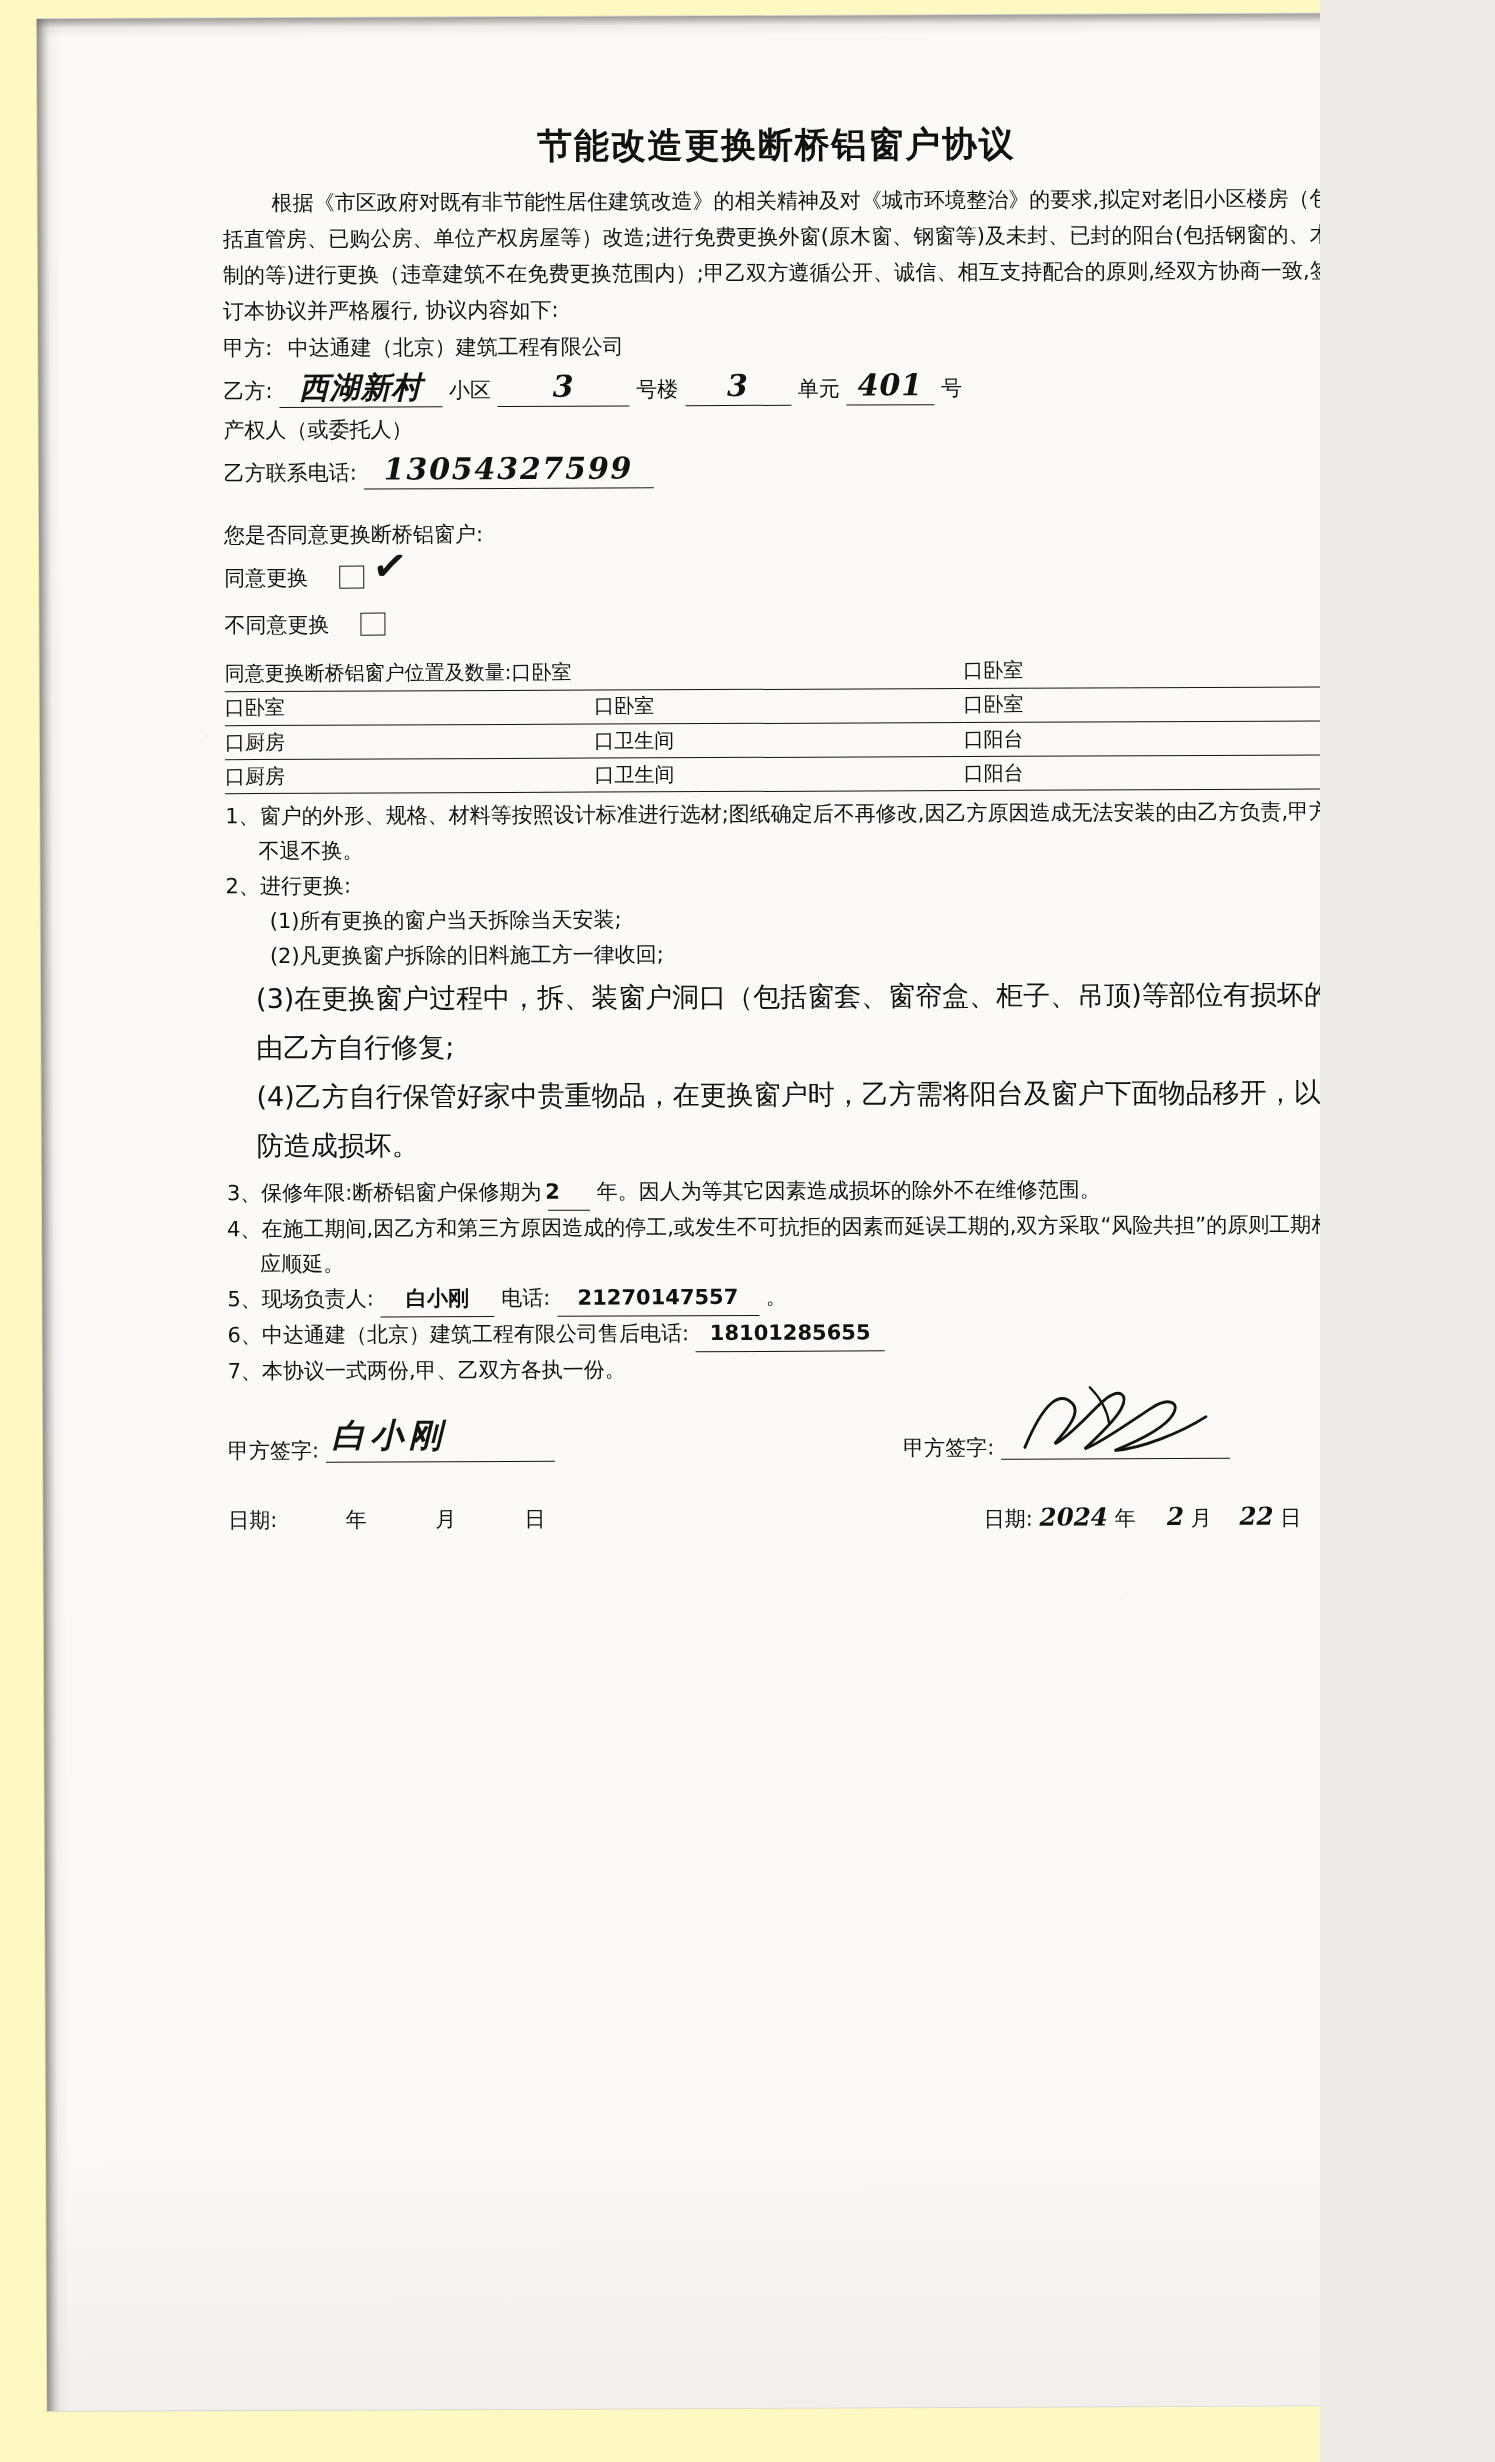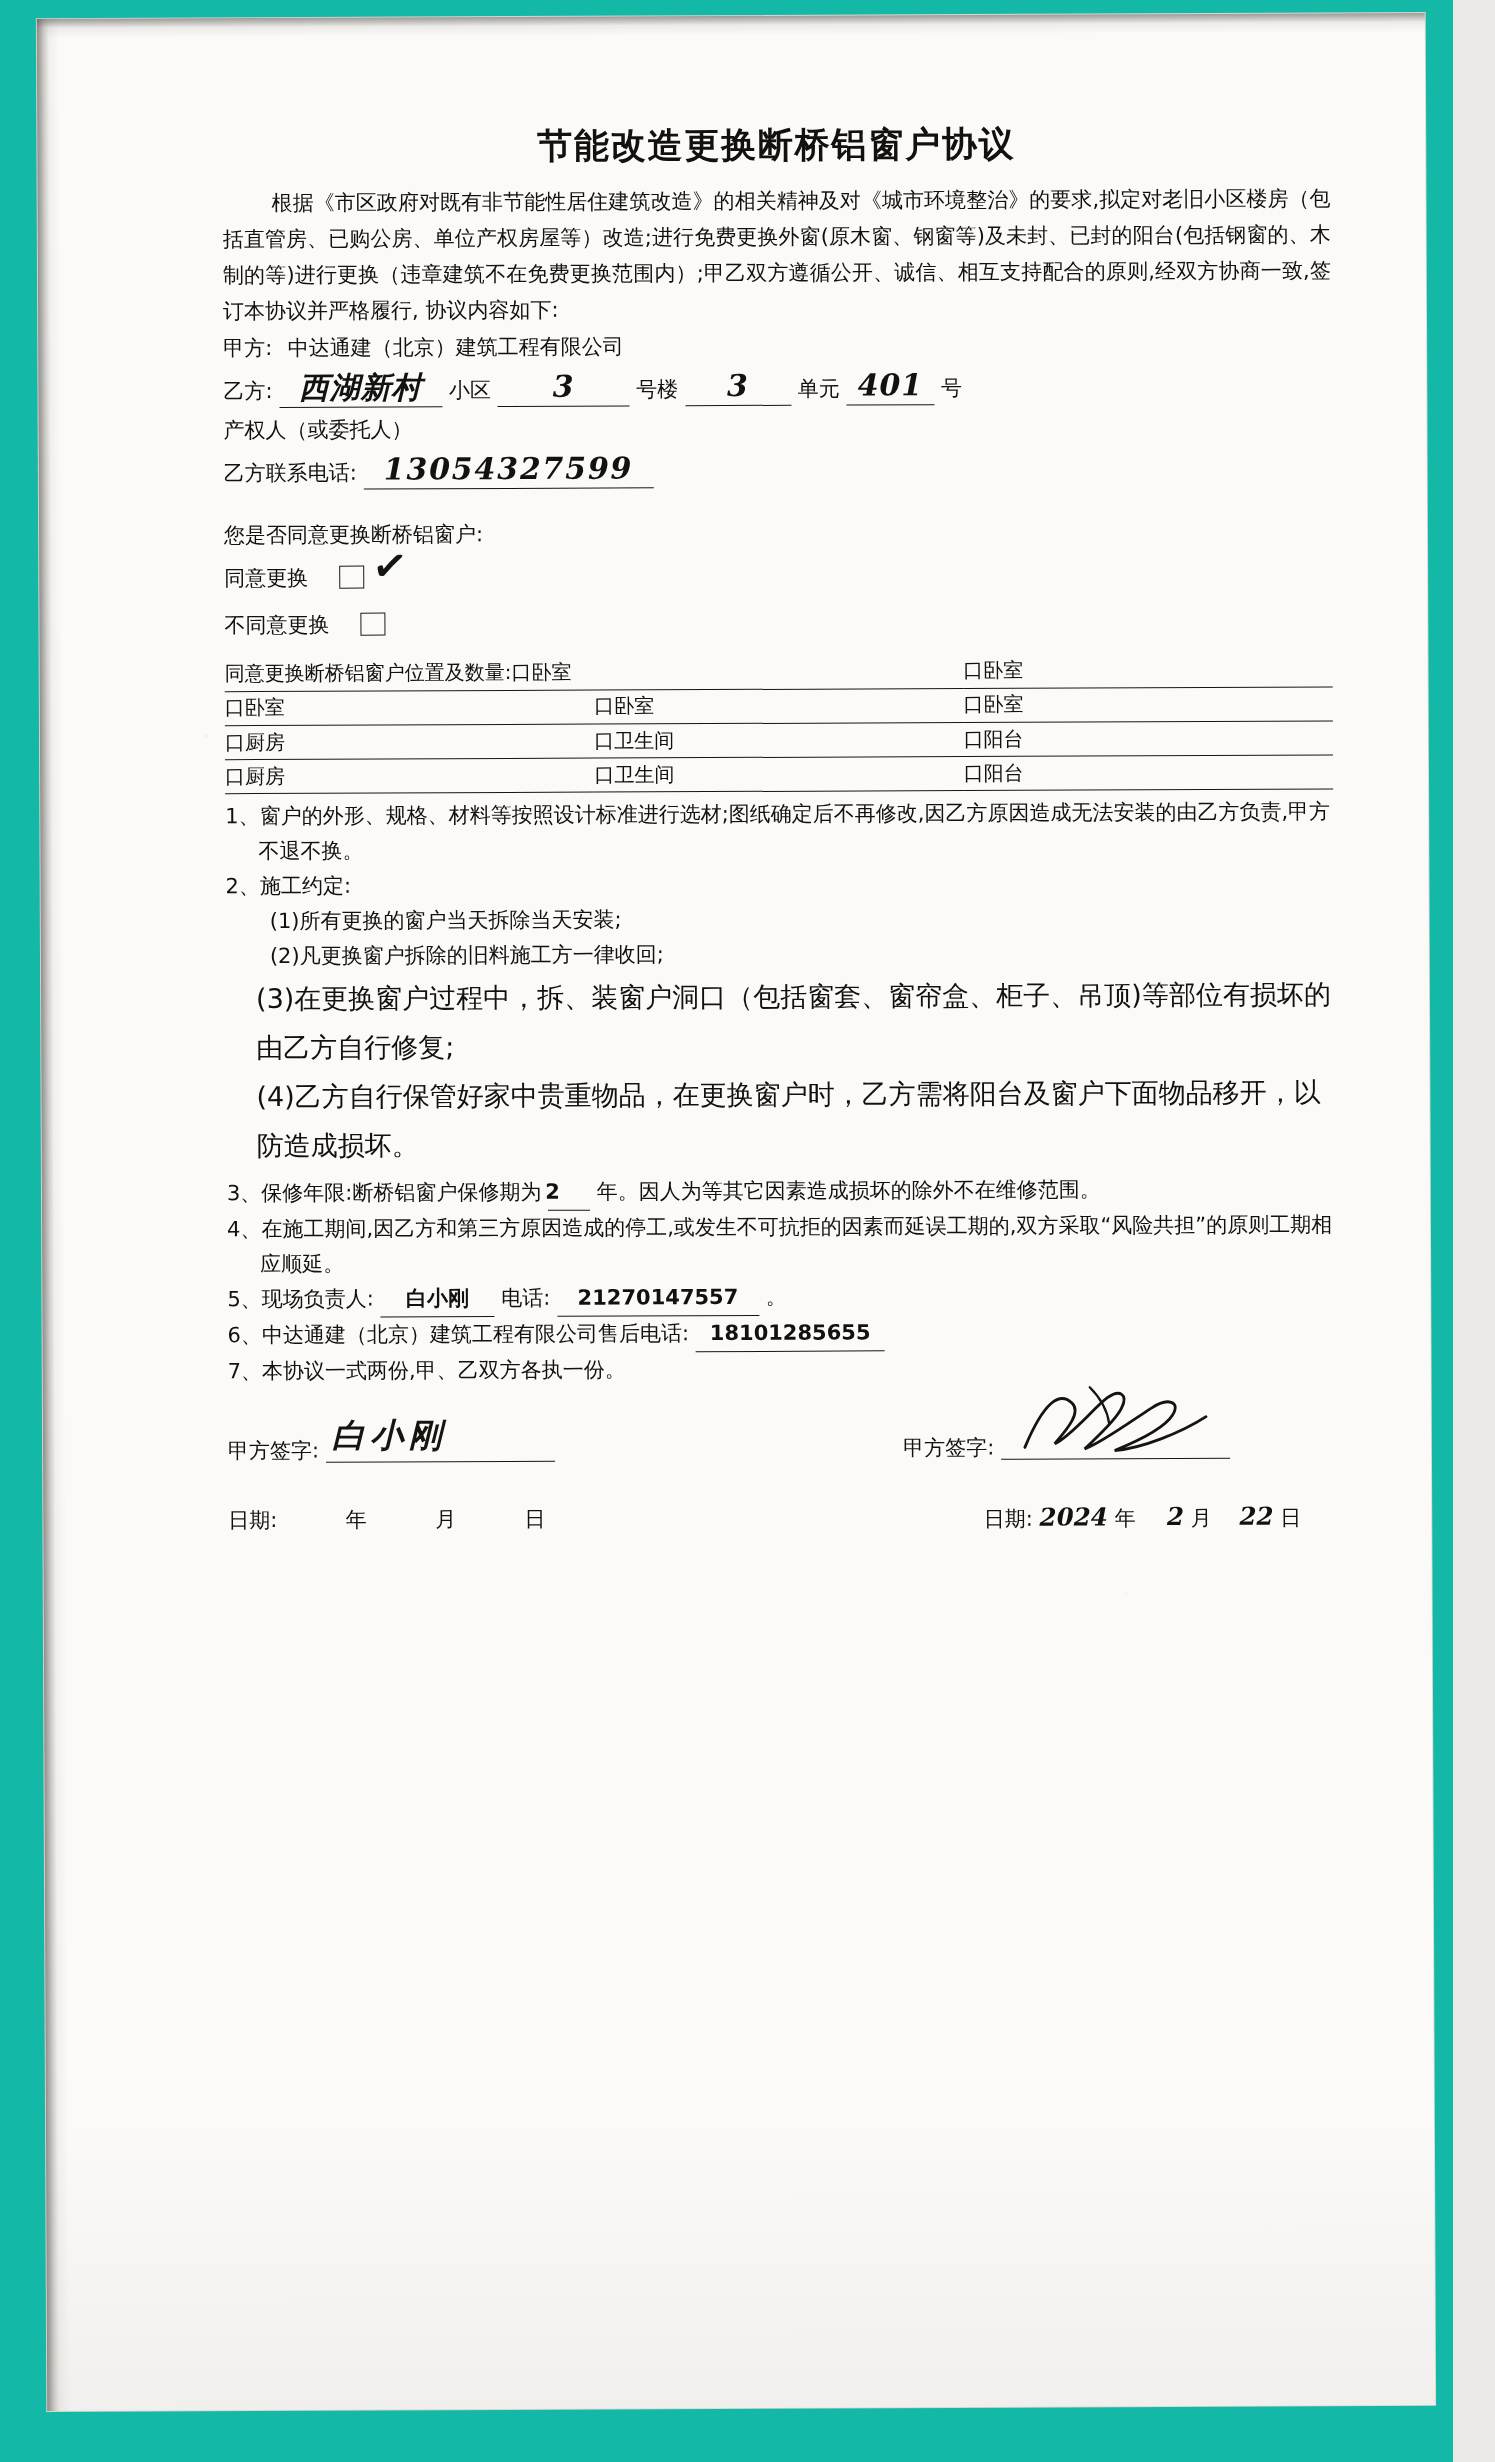--- a/index.html
+++ b/index.html
@@ -7,23 +7,23 @@
     padding: 0;
     background: #eceae6;
   }
   body {
     width: 1495px;
     height: 2462px;
     font-family: "DejaVu Sans", "Liberation Sans", sans-serif;
   }
   .page {
     position: relative;
-    width: 1453px;
+    width: 1320px;
     height: 2462px;
-    background: #14b8a6;
+    background: #fef9c3;
     overflow: hidden;
   }
   
   .sheet {
     position: absolute;
     left: 42px;
     top: 16px;
     width: 1388px;
     height: 2392px;
     background: #fbfaf8;
@@ -278,21 +278,21 @@
           </tr>
         </tbody>
           </table>
       </div>
 
       <div class="terms">
         <div class="t" style="text-indent:-33px;padding-left:33px;">
           <span>1、</span><span>窗户的外形、规格、材料等按照设计标准进行选材;图纸确定后不再修改,因乙方原因造成无法安装的由乙方负责,甲方不退不换。</span>
         </div>
         <div class="t">
-          <span>2、</span><span>施工约定:</span>
+          <span>2、</span><span>进行更换:</span>
         </div>
         <span class="sub">(1)所有更换的窗户当天拆除当天安装;</span>
         <span class="sub">(2)凡更换窗户拆除的旧料施工方一律收回;</span>
         <span class="big">(3)在更换窗户过程中，拆、装窗户洞口（包括窗套、窗帘盒、柜子、吊顶)等部位有损坏的由乙方自行修复;</span>
         <span class="big">(4)乙方自行保管好家中贵重物品，在更换窗户时，乙方需将阳台及窗户下面物品移开，以防造成损坏。</span>
 
         <div class="t" style="text-indent:-33px;padding-left:33px;margin-top:5.3px;">
           <span>3、保修年限:断桥铝窗户保修期为</span>
           <span class="small-under" style="width:42px;">2</span>
           <span>年。因人为等其它因素造成损坏的除外不在维修范围。</span>

